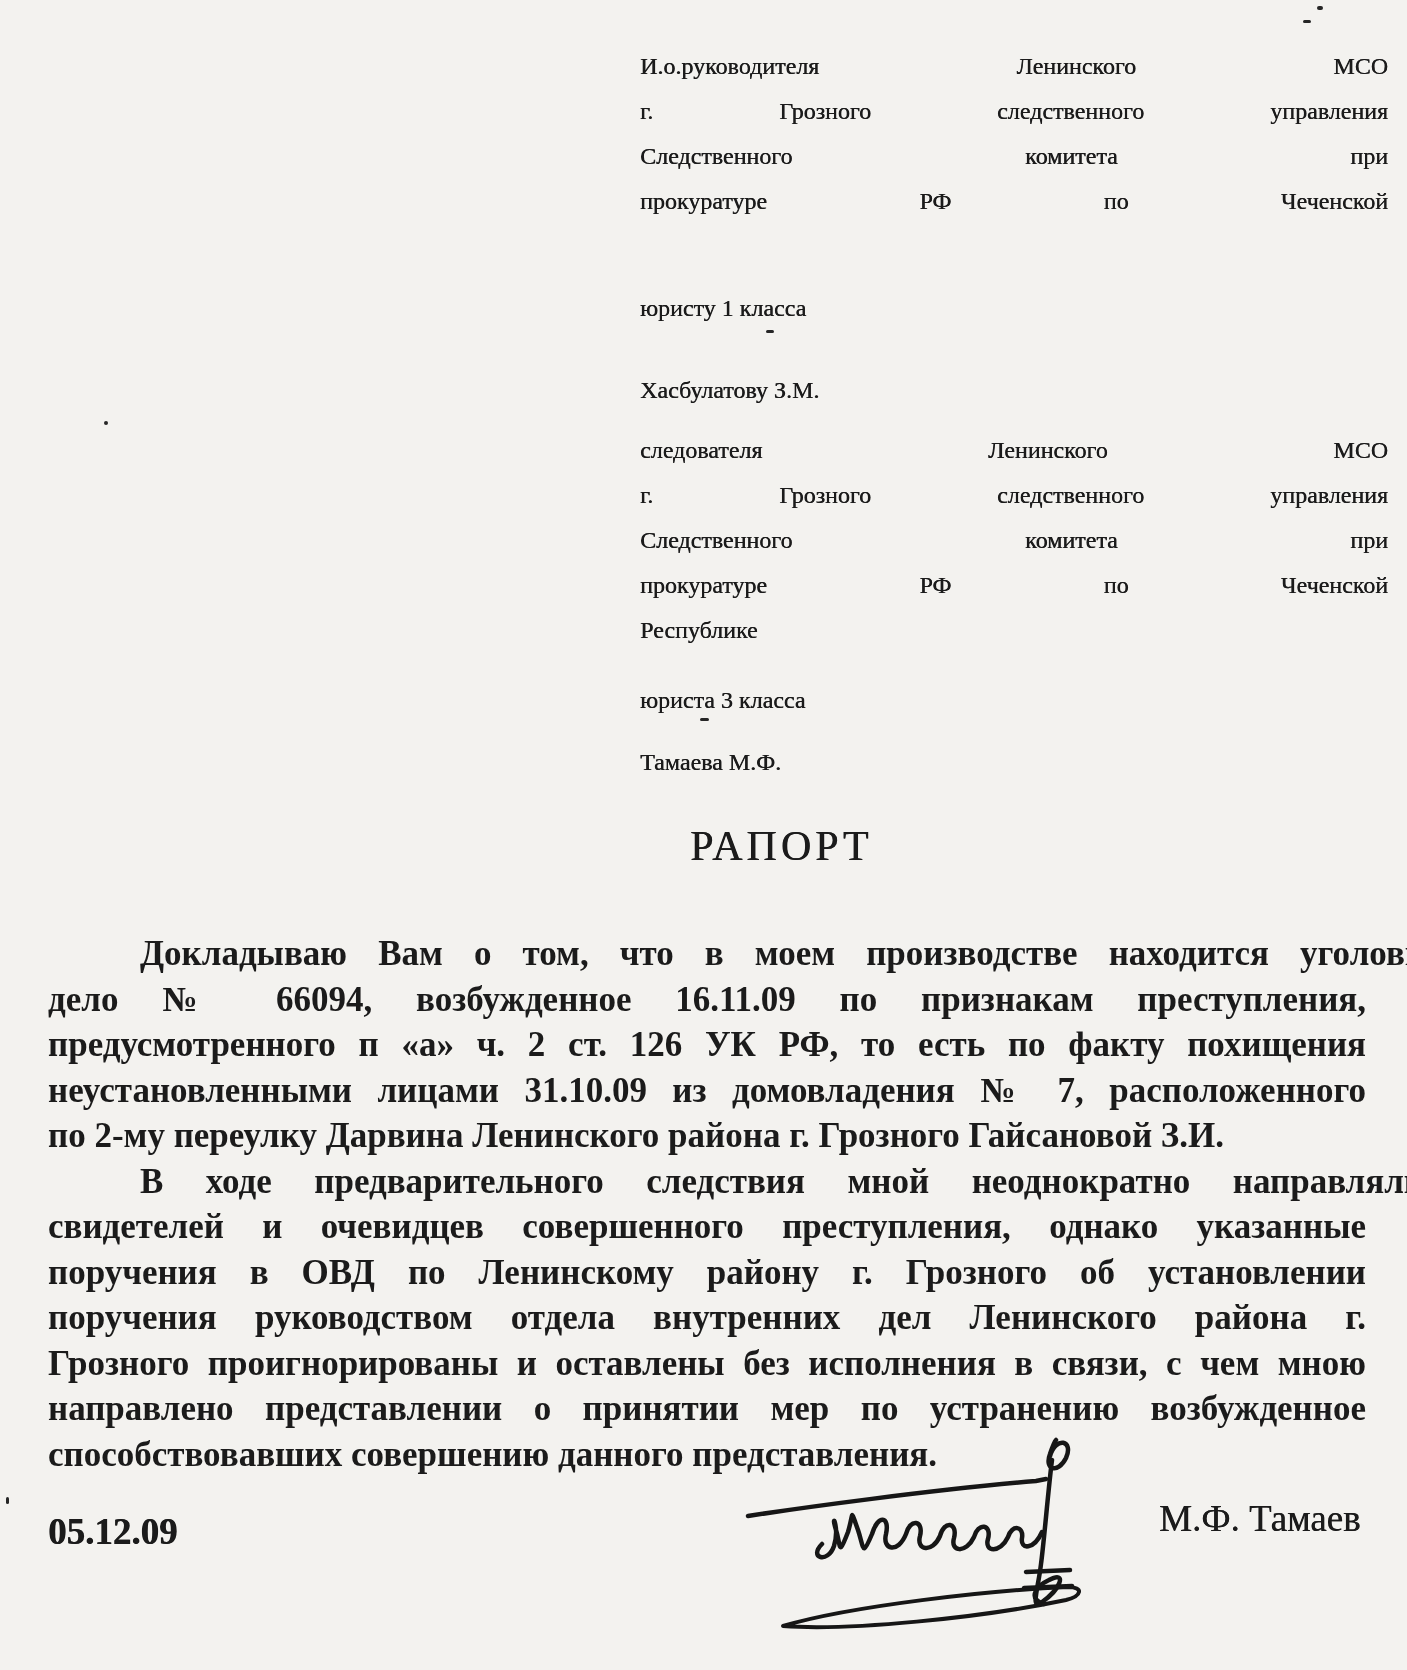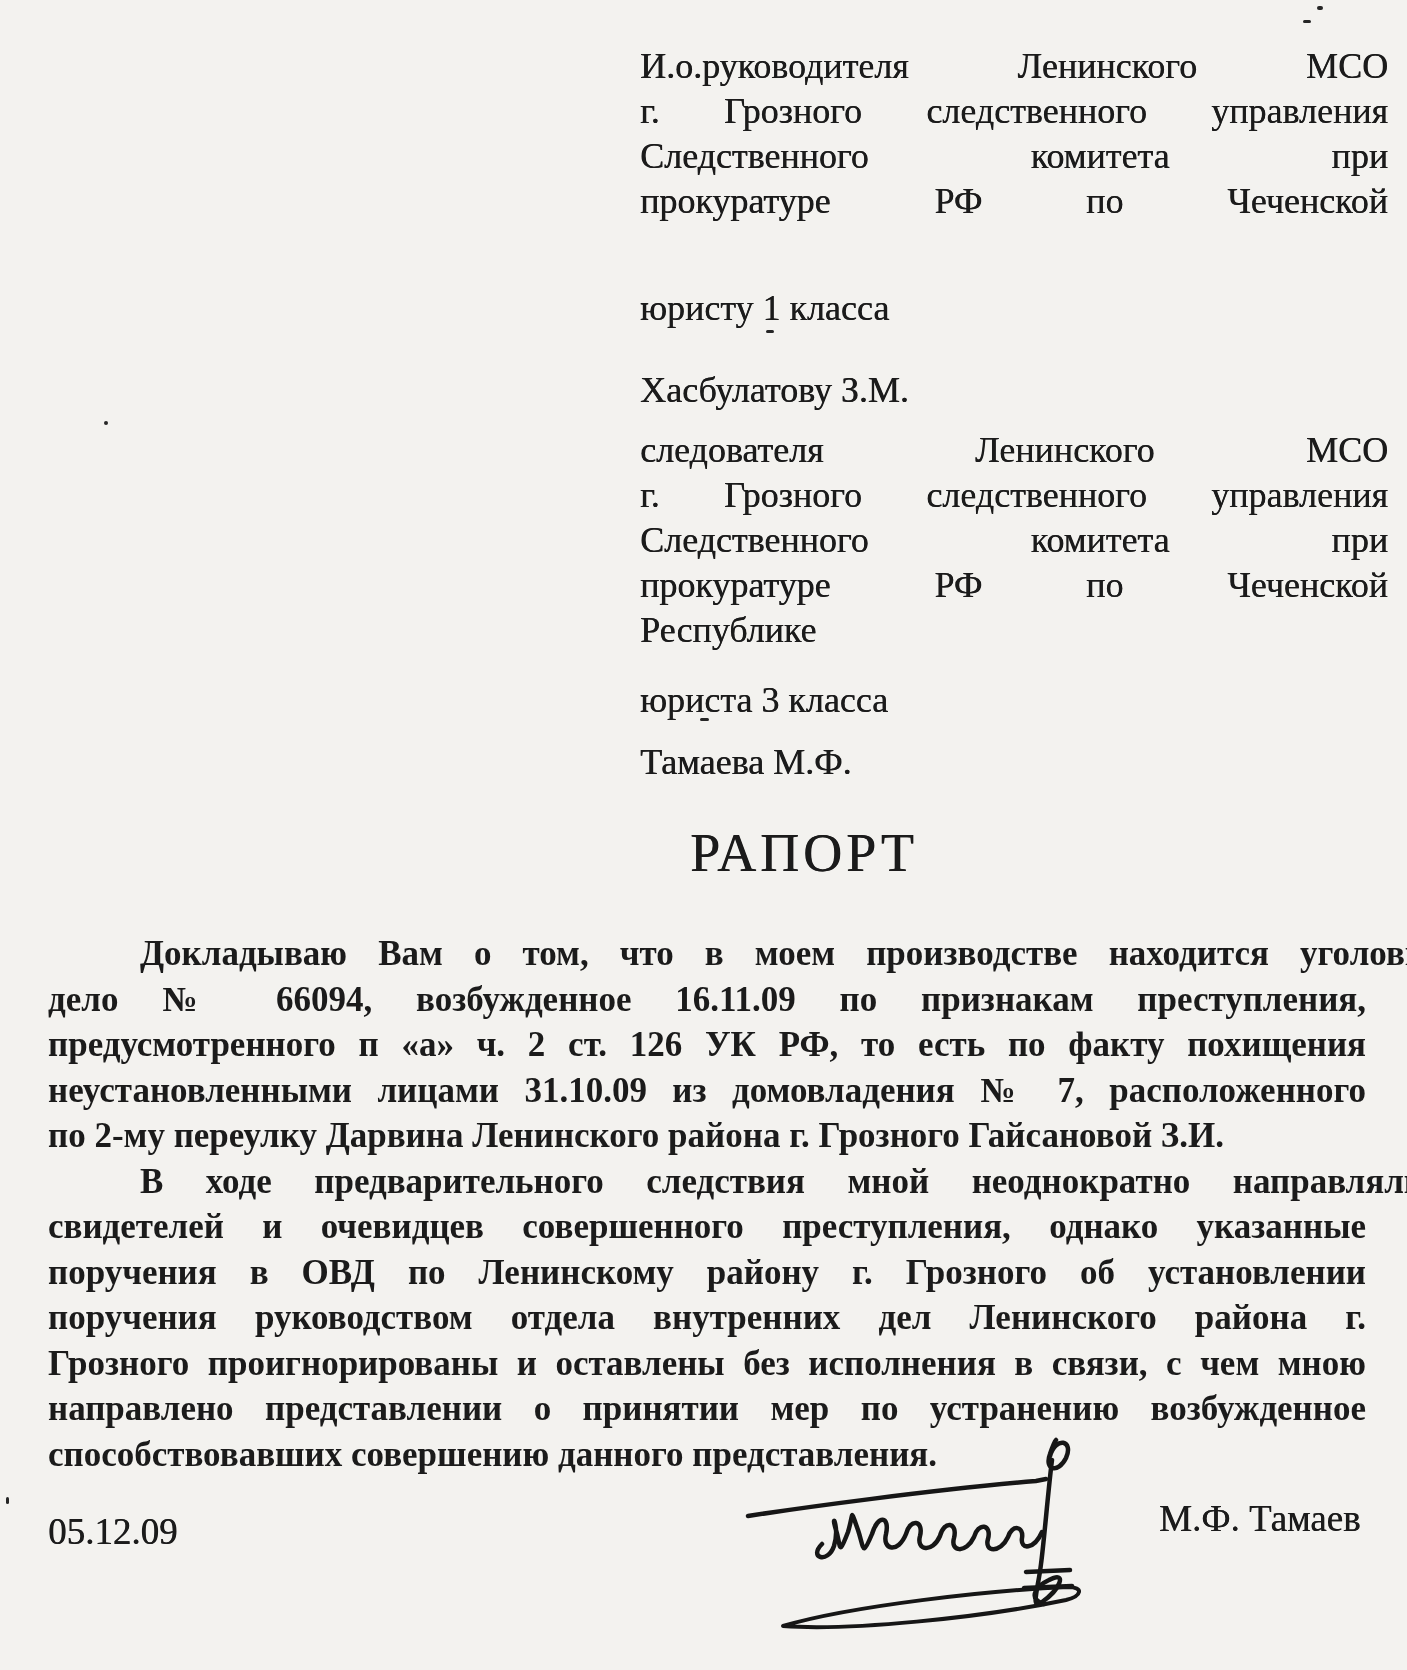--- a/index.html
+++ b/index.html
@@ -7,45 +7,45 @@
     position:relative;
     width:1407px; height:1670px;
     margin:0 auto;
     background:#f3f2ef;
     color:#1b1b1b;
     font-family:"Liberation Serif","DejaVu Serif",serif;
     overflow:hidden;
   }
   
   .header-col { position:absolute; left:640px; top:0; width:748px; }
-  .hblock { position:absolute; left:0; width:748px; font-size:36px; line-height:45px;
+  .hblock { position:absolute; left:0; width:748px; font-size:24px; line-height:45px;
             text-shadow:0.4px 0 0 #1b1b1b; }
   .jl { text-align:justify; text-align-last:justify; }
   .ll { text-align:left; text-align-last:left; }
   .pos-a { top:44px; }
   .rank-1 { top:286px; }
   .name-1 { top:368px; }
   .pos-b { top:428px; }
   .rank-2 { top:678px;text-align:right; }
   .name-2 { top:740px; }
   .doc-title {
     position:absolute; left:690px; top:822px;
-    font-size:54px; letter-spacing:4px;
+    font-size:42px; letter-spacing:4px;
     text-shadow:0.5px 0 0 #1b1b1b;
   }
   
   .body-text {
     position:absolute; left:48px; top:931px; width:1318px;
     font-size:35px; line-height:45.5px; font-weight:bold;
   }
   .body-text .jl, .body-text .ll { width:100%; }
   .indent { padding-left:92px; }
   
   .doc-date { position:absolute; left:48px; top:1510px; font-size:37px;
-              text-shadow:0.4px 0 0 #1b1b1b; }
+              text-shadow:0.4px 0 0 #1b1b1b;font-weight:bold; }
   .sig-wrap { position:absolute; left:730px; top:1412px; width:380px; height:225px; }
   .signed-name { position:absolute; left:1135px; top:1497px; font-size:37px;
                  text-shadow:0.4px 0 0 #1b1b1b;margin-left:24px; }
   
   .speck { position:absolute; background:#262626; border-radius:2px; }
   .sp1 { left:104px; top:421px; width:4px; height:4px; }
   .sp2 { left:1317px; top:6px;  width:6px; height:4px; }
   .sp3 { left:766px; top:330px; width:8px; height:3px; }
   .sp4 { left:700px; top:718px; width:9px; height:3px; }
   .sp5 { left:1303px; top:20px; width:8px; height:3px; }

